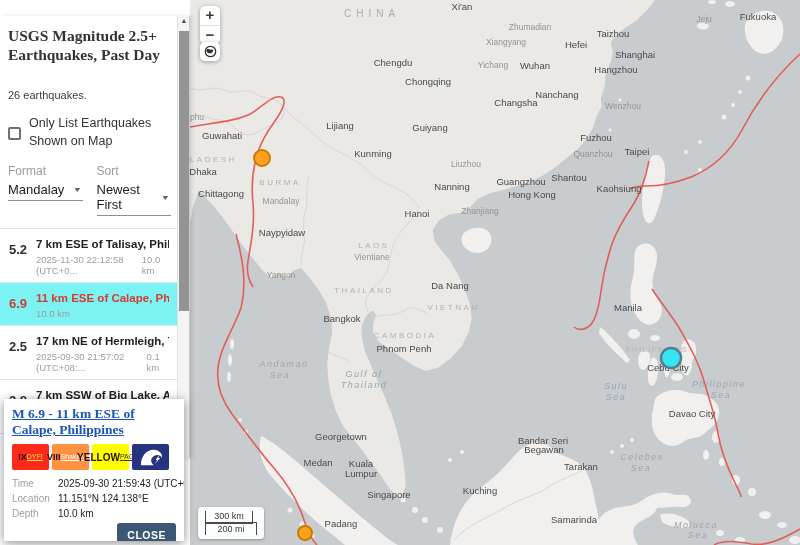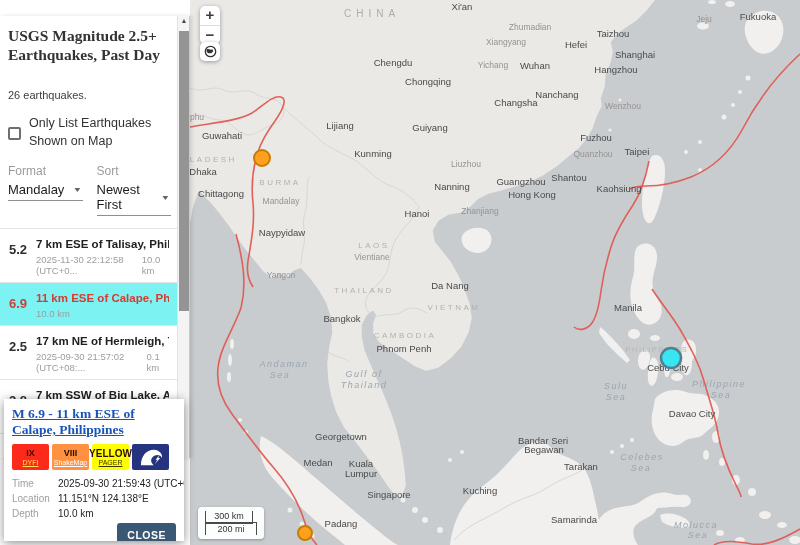--- a/index.html
+++ b/index.html
@@ -74,21 +74,21 @@
             text-align:center;font-size:9px;color:#333}
   .scale-mi{width:52px;border:1.5px solid #4a4a4a;border-bottom:none;height:13px;line-height:13px;
             text-align:center;font-size:9px;color:#333;margin-top:-1.5px}
 
   
   .popup{position:absolute;left:4px;top:399px;width:180px;height:142px;background:#fff;border-radius:0;
          box-shadow:0 2px 10px rgba(0,0,0,.45);z-index:5;padding:7px 8px;overflow:hidden}
   .popup-title{font-family:"Liberation Serif",serif;font-weight:bold;font-size:13.5px;line-height:1.2;
                color:var(--link);text-decoration:underline;display:block;cursor:pointer}
   .badges{display:flex;gap:3px;margin-top:6px}
-  .badge{width:37px;height:26px;border-radius:2px;display:flex;flex-direction:column;align-items:center;
+  .badge{width:37px;height:26px;border-radius:2px;display:flex;align-items:center;
          justify-content:center;cursor:pointer}
   .badge-dyfi{background:var(--badge-red)}
   .badge-shakemap{background:var(--badge-orange)}
   .badge-pager{background:var(--badge-yellow)}
   .badge-tsunami{background:var(--badge-navy)}
   .b1{font-size:9px;font-weight:bold;color:#2b0d06;line-height:1.15}
   .badge-pager .b1{font-size:10px;letter-spacing:0}
   .b2{font-size:7px;text-decoration:underline;line-height:1.15}
   .badge-dyfi .b2{color:#ffe34d}
   .badge-shakemap .b2{color:#fff}

